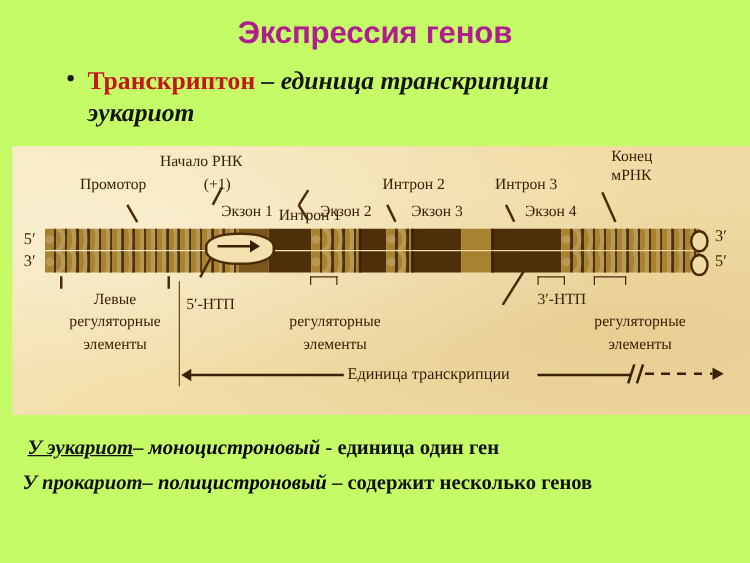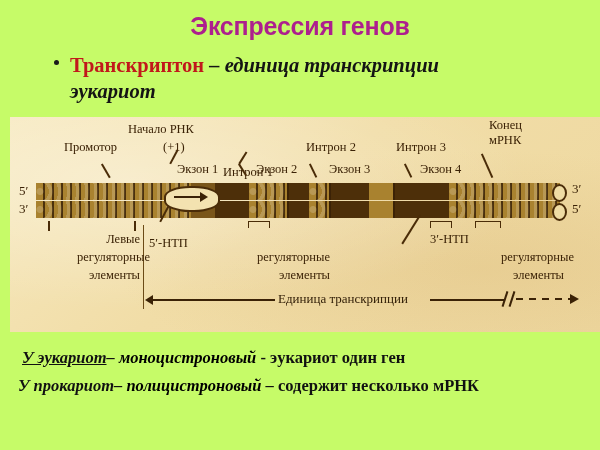--- a/index.html
+++ b/index.html
@@ -86,21 +86,21 @@
   }
 
   .diag-label {
     position: absolute;
     font-family: "Liberation Serif", serif;
     color: #3b2206;
     white-space: nowrap;
     font-size: 12.5px;
     line-height: 13px;
   }
-  .diag-label.ctr { text-align: right; }
+  .diag-label.ctr { text-align: center; }
 
   
   .tick {
     position: absolute;
     background: #4a2c08;
   }
 
   
   #dna-wrap {
     position: absolute;
@@ -444,18 +444,18 @@
   <div id="tu-line-right"></div>
   <div class="tu-break" style="left:494px;"></div>
   <div class="tu-break" style="left:501px;"></div>
   <div id="tu-dashes"></div>
   <div id="tu-arrow-right"></div>
 
 </div>
 
 <div id="bottom-block">
   <div class="bot-line" id="bot-line-1">
-    <span class="ul-black">У эукариот</span><span>– </span><span class="kw-blue">моноцистроновый</span><span class="norm-bold">  - эукариот один ген</span>
+    <span class="ul-black">У эукариот</span><span>– </span><span class="kw-blue">моноцистроновый</span><span class="norm-bold">  - единица один ген</span>
   </div>
   <div class="bot-line" id="bot-line-2">
-    <span>У прокариот</span><span>– </span><span class="kw-blue">полицистроновый</span><span class="norm-bold"> – содержит несколько мРНК</span>
+    <span>У прокариот</span><span>– </span><span class="kw-blue">полицистроновый</span><span class="norm-bold"> – содержит несколько генов</span>
   </div>
 </div>
 
 </body></html>

